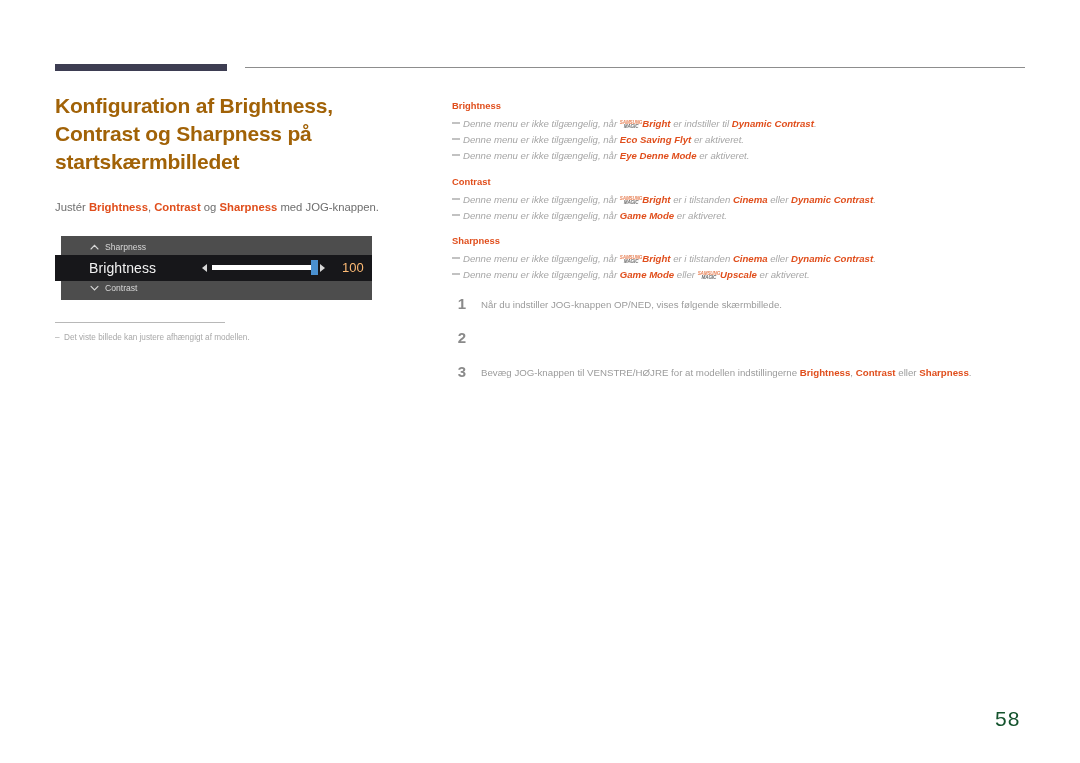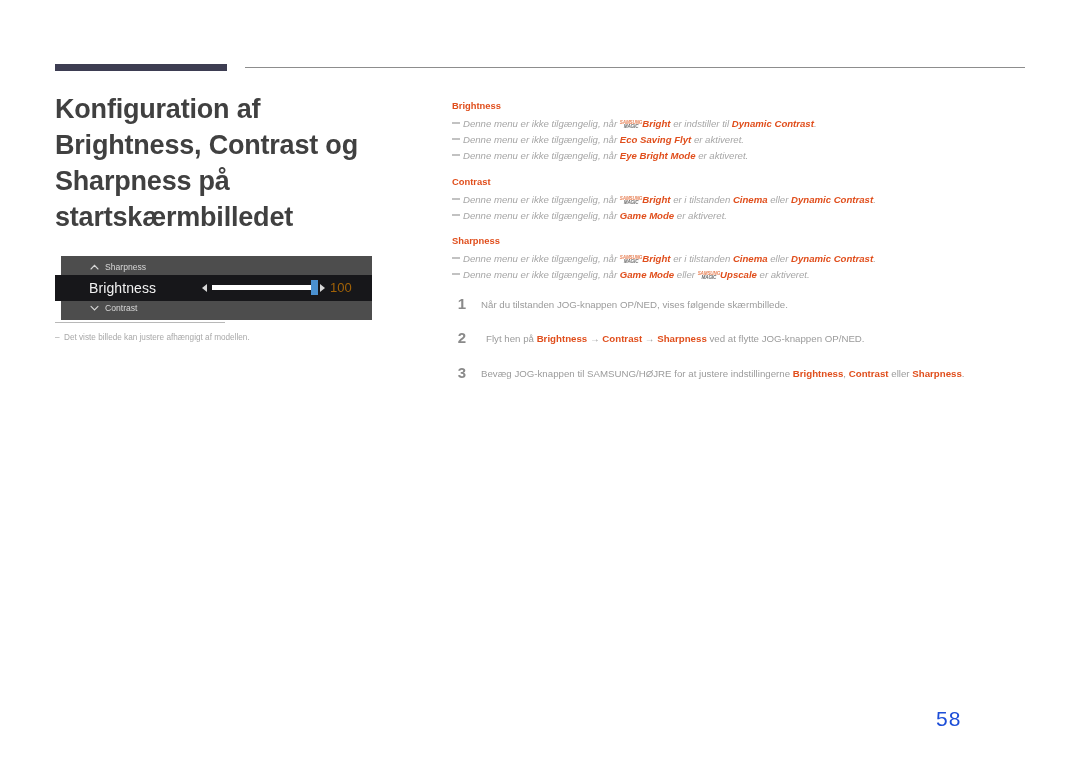--- a/index.html
+++ b/index.html
@@ -35,22 +35,22 @@
   }
 
   
   .left-col {
     position: absolute;
     left: 55px;
     top: 92px;
     width: 350px;
   }
   .page-title {
-    color: #404040;
-    font-size: 27px;
+    color: #a16207;
+    font-size: 21px;
     font-weight: bold;
     line-height: 1.33;
     letter-spacing: -0.2px;
     margin: 0;
   }
   .intro-line {
     margin-top: 24px;
     font-size: 11.3px;
     color: #6e6e6e;
     line-height: 1.4;
@@ -138,23 +138,23 @@
   .slider-knob {
     position: absolute;
     right: -2px;
     top: -5px;
     width: 7px;
     height: 15px;
     background: #4a90d0;
   }
   .osd-value {
     position: absolute;
-    left: 275px;
+    left: 287px;
     top: 5px;
-    color: #a16207;
+    color: #fdba74;
     font-size: 13px;
   }
 
   
   .foot-rule {
     position: absolute;
     left: 55px;
     top: 322px;
     width: 170px;
     height: 1px;
@@ -252,37 +252,40 @@
     line-height: 1.4;
     margin-left: 9px;
     white-space: nowrap;
   }
   .step-text b { color: #e04e1c; font-weight: bold; }
   .step-indent { margin-left: 14px; }
 
   
   .page-num {
     position: absolute;
-    left: 936px;
+    left: 995px;
     top: 707px;
     font-size: 21px;
-    color: #1d4ed8;
+    color: #14532d;
     letter-spacing: 1px;
   }
 </style>
 </head>
 <body>
 
 <div class="rule-thick"></div>
 <div class="rule-thin"></div>
 
 <div class="left-col">
 
   <h1 class="page-title">Konfiguration af Brightness, Contrast og Sharpness på startskærmbilledet</h1>
 
+  <div class="intro-line">
+    <span>Justér </span><b>Brightness</b><span>, </span><b>Contrast</b><span> og </span><b>Sharpness</b><span> med JOG-knappen.</span>
+  </div>
 
   <div class="osd">
     <div class="osd-panel"></div>
 
     <div class="osd-row-top">
       <span class="osd-chev">
         <svg width="9" height="6" viewBox="0 0 9 6">
             <path d="M1 5 L4.5 1.4 L8 5" stroke="#d8d8d8" stroke-width="1.1" fill="none" stroke-linecap="round"></path>
           </svg>
       </span>
@@ -324,21 +327,21 @@
 
     <div class="note">
       <span>Denne menu er ikke tilgængelig, når </span><span class="smlogo"><span class="s1">SAMSUNG</span><span class="s2">MAGIC</span></span><b>Bright</b><span> er indstiller til </span><b>Dynamic Contrast</b><span>.</span>
     </div>
 
     <div class="note">
       <span>Denne menu er ikke tilgængelig, når </span><b>Eco Saving Flyt</b><span> er aktiveret.</span>
     </div>
 
     <div class="note">
-      <span>Denne menu er ikke tilgængelig, når </span><b>Eye Bright Mode</b><span> er aktiveret.</span>
+      <span>Denne menu er ikke tilgængelig, når </span><b>Eye Denne Mode</b><span> er aktiveret.</span>
     </div>
   </div>
 
   <div class="sec-block">
     <div class="sec-head">Contrast</div>
 
     <div class="note">
       <span>Denne menu er ikke tilgængelig, når </span><span class="smlogo"><span class="s1">SAMSUNG</span><span class="s2">MAGIC</span></span><b>Bright</b><span> er i tilstanden </span><b>Cinema</b><span> eller </span><b>Dynamic Contrast</b><span>.</span>
     </div>
 
@@ -357,34 +360,31 @@
     <div class="note">
       <span>Denne menu er ikke tilgængelig, når </span><b>Game Mode</b><span> eller </span><span class="smlogo"><span class="s1">SAMSUNG</span><span class="s2">MAGIC</span></span><b>Upscale</b><span> er aktiveret.</span>
     </div>
   </div>
 
   <div class="steps">
 
     <div class="step">
       <div class="step-num">1</div>
       <div class="step-text">
-        <span>Når du tilstanden JOG-knappen OP/NED, vises følgende skærmbillede.</span>
+        <span>Når du indstiller JOG-knappen OP/NED, vises følgende skærmbillede.</span>
       </div>
     </div>
 
     <div class="step">
       <div class="step-num">2</div>
-      <div class="step-text step-indent">
-        <span>Flyt hen på </span><b>Brightness</b><span> → </span><b>Contrast</b><span> → </span><b>Sharpness</b><span> ved at flytte JOG-knappen OP/NED.</span>
-      </div>
     </div>
 
     <div class="step">
       <div class="step-num">3</div>
       <div class="step-text">
-        <span>Bevæg JOG-knappen til SAMSUNG/HØJRE for at justere indstillingerne </span><b>Brightness</b><span>, </span><b>Contrast</b><span> eller </span><b>Sharpness</b><span>.</span>
+        <span>Bevæg JOG-knappen til VENSTRE/HØJRE for at modellen indstillingerne </span><b>Brightness</b><span>, </span><b>Contrast</b><span> eller </span><b>Sharpness</b><span>.</span>
       </div>
     </div>
 
   </div>
 </div>
 
 <div class="page-num">58</div>
 
 </body></html>

